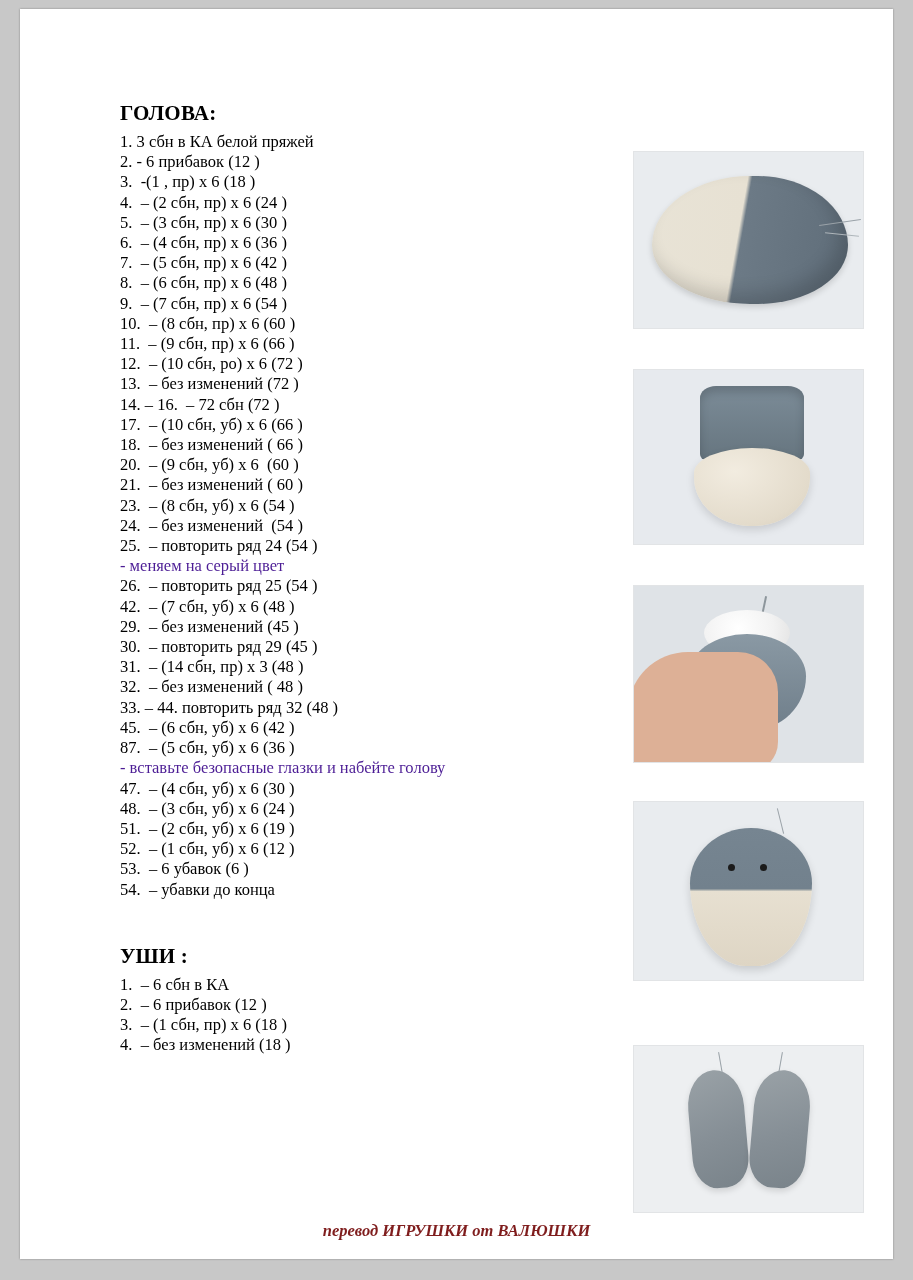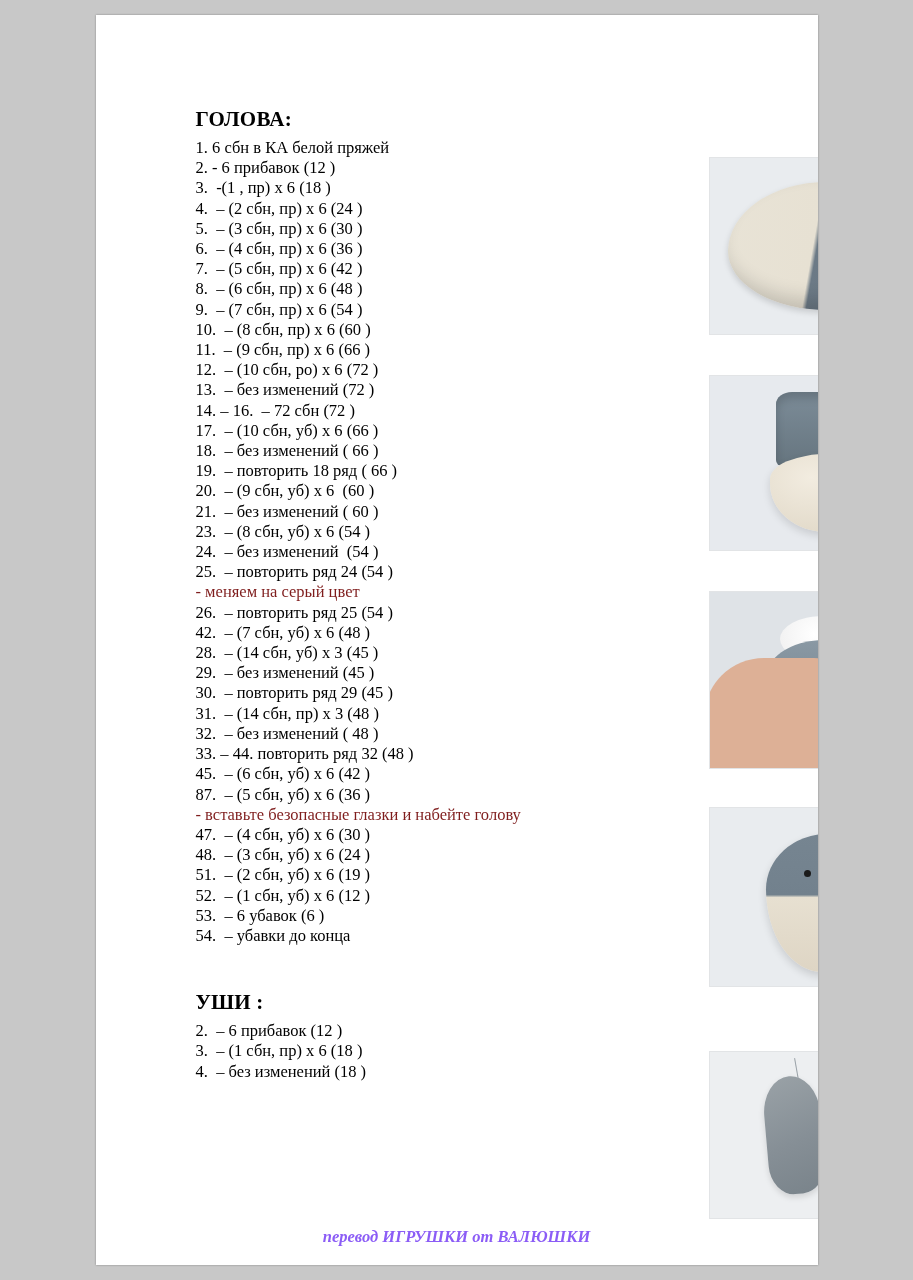--- a/index.html
+++ b/index.html
@@ -7,23 +7,23 @@
     padding: 0;
     background: #c8c8c8;
   }
   body {
     width: 913px;
     height: 1280px;
     font-family: "Liberation Serif", serif;
   }
   .page {
     position: relative;
-    width: 722px;
+    width: 873px;
     height: 1250px;
-    margin: 15px auto 0 auto;
+    margin: 9px auto 0 auto;
     background: #ffffff;
     box-shadow: 0 0 2px rgba(0,0,0,0.35);
     overflow: hidden;
   }
   .content {
     position: absolute;
     left: 0; top: 0; right: 0; bottom: 0;
   }
   .text-col {
     position: absolute;
@@ -44,21 +44,21 @@
     padding: 0;
     list-style: none;
   }
   .rows li {
     font-size: 16.5px;
     line-height: 20.2px;
     color: #000;
     white-space: pre;
   }
   .rows li.note {
-    color: #7f1d1d;
+    color: #4c1d95;
   }
   .gap {
     height: 44px;
   }
   .photos {
     position: absolute;
     left: 613px;
     top: 0;
     width: 232px;
   }
@@ -197,79 +197,78 @@
   .footer {
     position: absolute;
     left: 0;
     right: 0;
     top: 1212px;
     text-align: center;
     font-family: "Liberation Serif", serif;
     font-style: italic;
     font-weight: bold;
     font-size: 16.5px;
-    color: #8b5cf6;
+    color: #7f1d1d;
   }
 </style>
 </head>
 <body>
 
 <div class="page">
   <div class="content">
 
     <div class="text-col">
 
       <h2 class="section-title">ГОЛОВА:</h2>
       <ul class="rows">
-        <li>1. 6 сбн в КА белой пряжей</li>
+        <li>1. 3 сбн в КА белой пряжей</li>
         <li>2. - 6 прибавок (12 )</li>
         <li>3.  -(1 , пр) х 6 (18 )</li>
         <li>4.  – (2 сбн, пр) х 6 (24 )</li>
         <li>5.  – (3 сбн, пр) х 6 (30 )</li>
         <li>6.  – (4 сбн, пр) х 6 (36 )</li>
         <li>7.  – (5 сбн, пр) х 6 (42 )</li>
         <li>8.  – (6 сбн, пр) х 6 (48 )</li>
         <li>9.  – (7 сбн, пр) х 6 (54 )</li>
         <li>10.  – (8 сбн, пр) х 6 (60 )</li>
         <li>11.  – (9 сбн, пр) х 6 (66 )</li>
         <li>12.  – (10 сбн, ро) х 6 (72 )</li>
         <li>13.  – без изменений (72 )</li>
         <li>14. – 16.  – 72 сбн (72 )</li>
         <li>17.  – (10 сбн, уб) х 6 (66 )</li>
         <li>18.  – без изменений ( 66 )</li>
-        <li>19.  – повторить 18 ряд ( 66 )</li>
         <li>20.  – (9 сбн, уб) х 6  (60 )</li>
         <li>21.  – без изменений ( 60 )</li>
         <li>23.  – (8 сбн, уб) х 6 (54 )</li>
         <li>24.  – без изменений  (54 )</li>
         <li>25.  – повторить ряд 24 (54 )</li>
         <li class="note">- меняем на серый цвет</li>
         <li>26.  – повторить ряд 25 (54 )</li>
         <li>42.  – (7 сбн, уб) х 6 (48 )</li>
-        <li>28.  – (14 сбн, уб) х 3 (45 )</li>
         <li>29.  – без изменений (45 )</li>
         <li>30.  – повторить ряд 29 (45 )</li>
         <li>31.  – (14 сбн, пр) х 3 (48 )</li>
         <li>32.  – без изменений ( 48 )</li>
         <li>33. – 44. повторить ряд 32 (48 )</li>
         <li>45.  – (6 сбн, уб) х 6 (42 )</li>
         <li>87.  – (5 сбн, уб) х 6 (36 )</li>
         <li class="note">- вставьте безопасные глазки и набейте голову</li>
         <li>47.  – (4 сбн, уб) х 6 (30 )</li>
         <li>48.  – (3 сбн, уб) х 6 (24 )</li>
         <li>51.  – (2 сбн, уб) х 6 (19 )</li>
         <li>52.  – (1 сбн, уб) х 6 (12 )</li>
         <li>53.  – 6 убавок (6 )</li>
         <li>54.  – убавки до конца</li>
       </ul>
 
       <div class="gap"></div>
 
       <h2 class="section-title">УШИ :</h2>
       <ul class="rows">
+        <li>1.  – 6 сбн в КА</li>
         <li>2.  – 6 прибавок (12 )</li>
         <li>3.  – (1 сбн, пр) х 6 (18 )</li>
         <li>4.  – без изменений (18 )</li>
       </ul>
     </div>
 
     <div class="photos">
 
       <div class="photo p1">
         <div class="inner">

